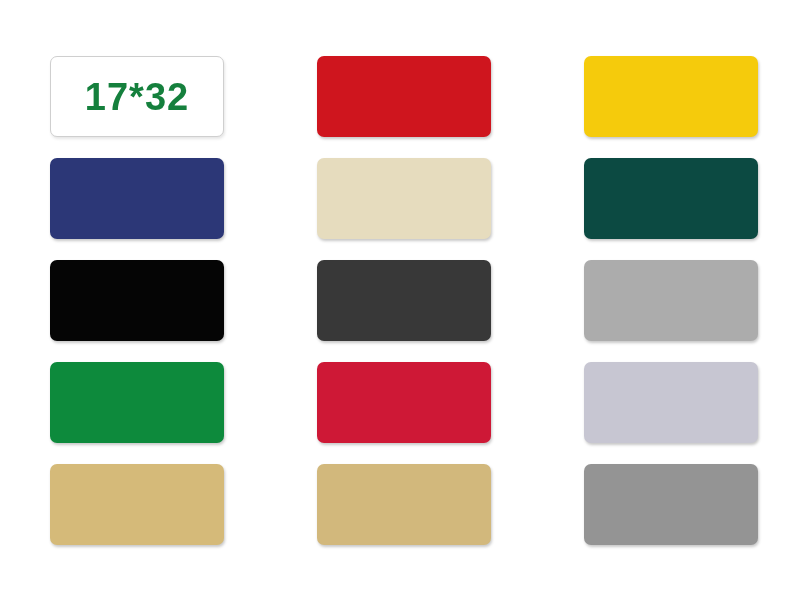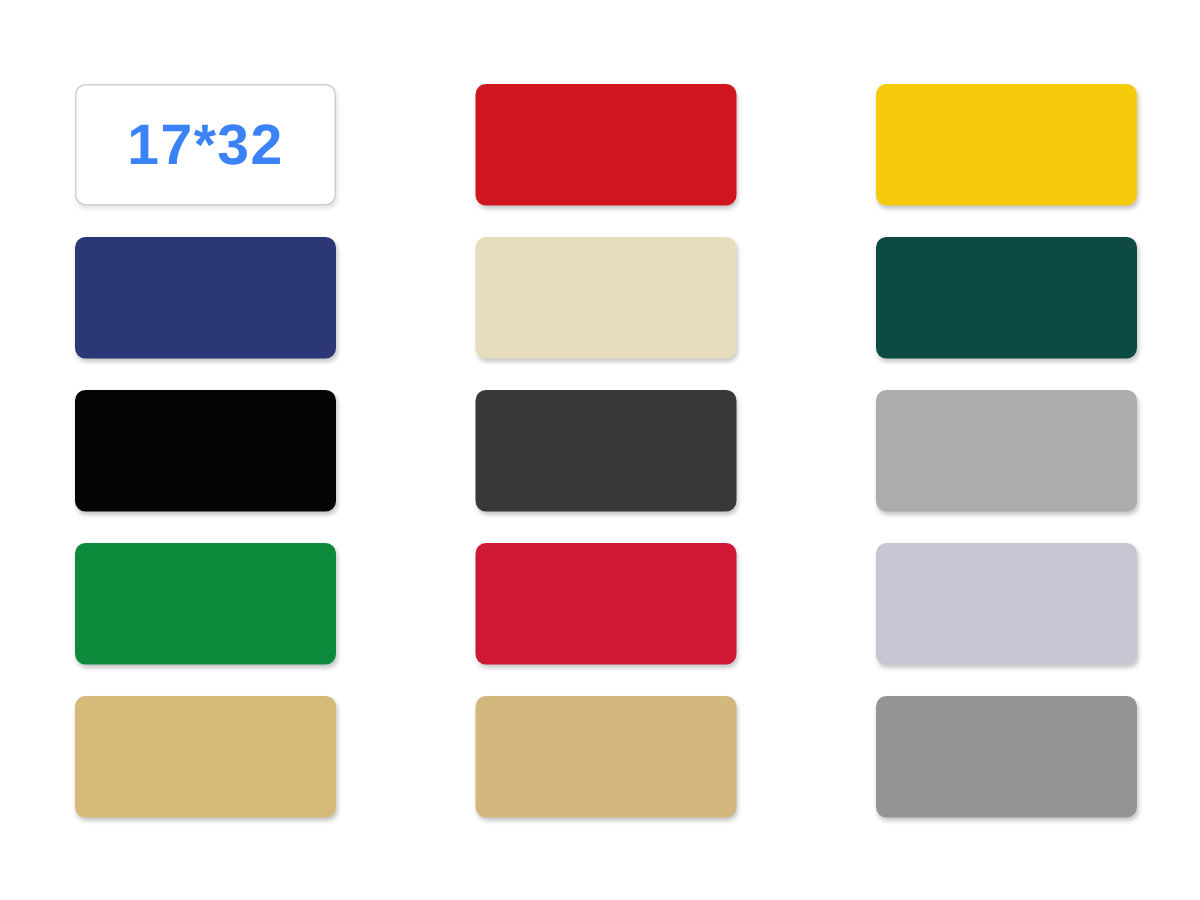--- a/index.html
+++ b/index.html
@@ -44,21 +44,21 @@
     background: #ffffff;
     border: 1px solid #cfcfcf;
     box-shadow: 1px 2px 3px rgba(0, 0, 0, 0.10);
   }
 
   .swatch-text {
     font-family: "Liberation Sans", sans-serif;
     font-size: 38px;
     font-weight: 700;
     letter-spacing: 1px;
-    color: #3b82f6;
+    color: #15803d;
     line-height: 1;
     white-space: nowrap;
     user-select: none;
   }
 </style>
 </head>
 <body>
 
 <div id="swatch-grid">
     <div class="swatch is-label">

